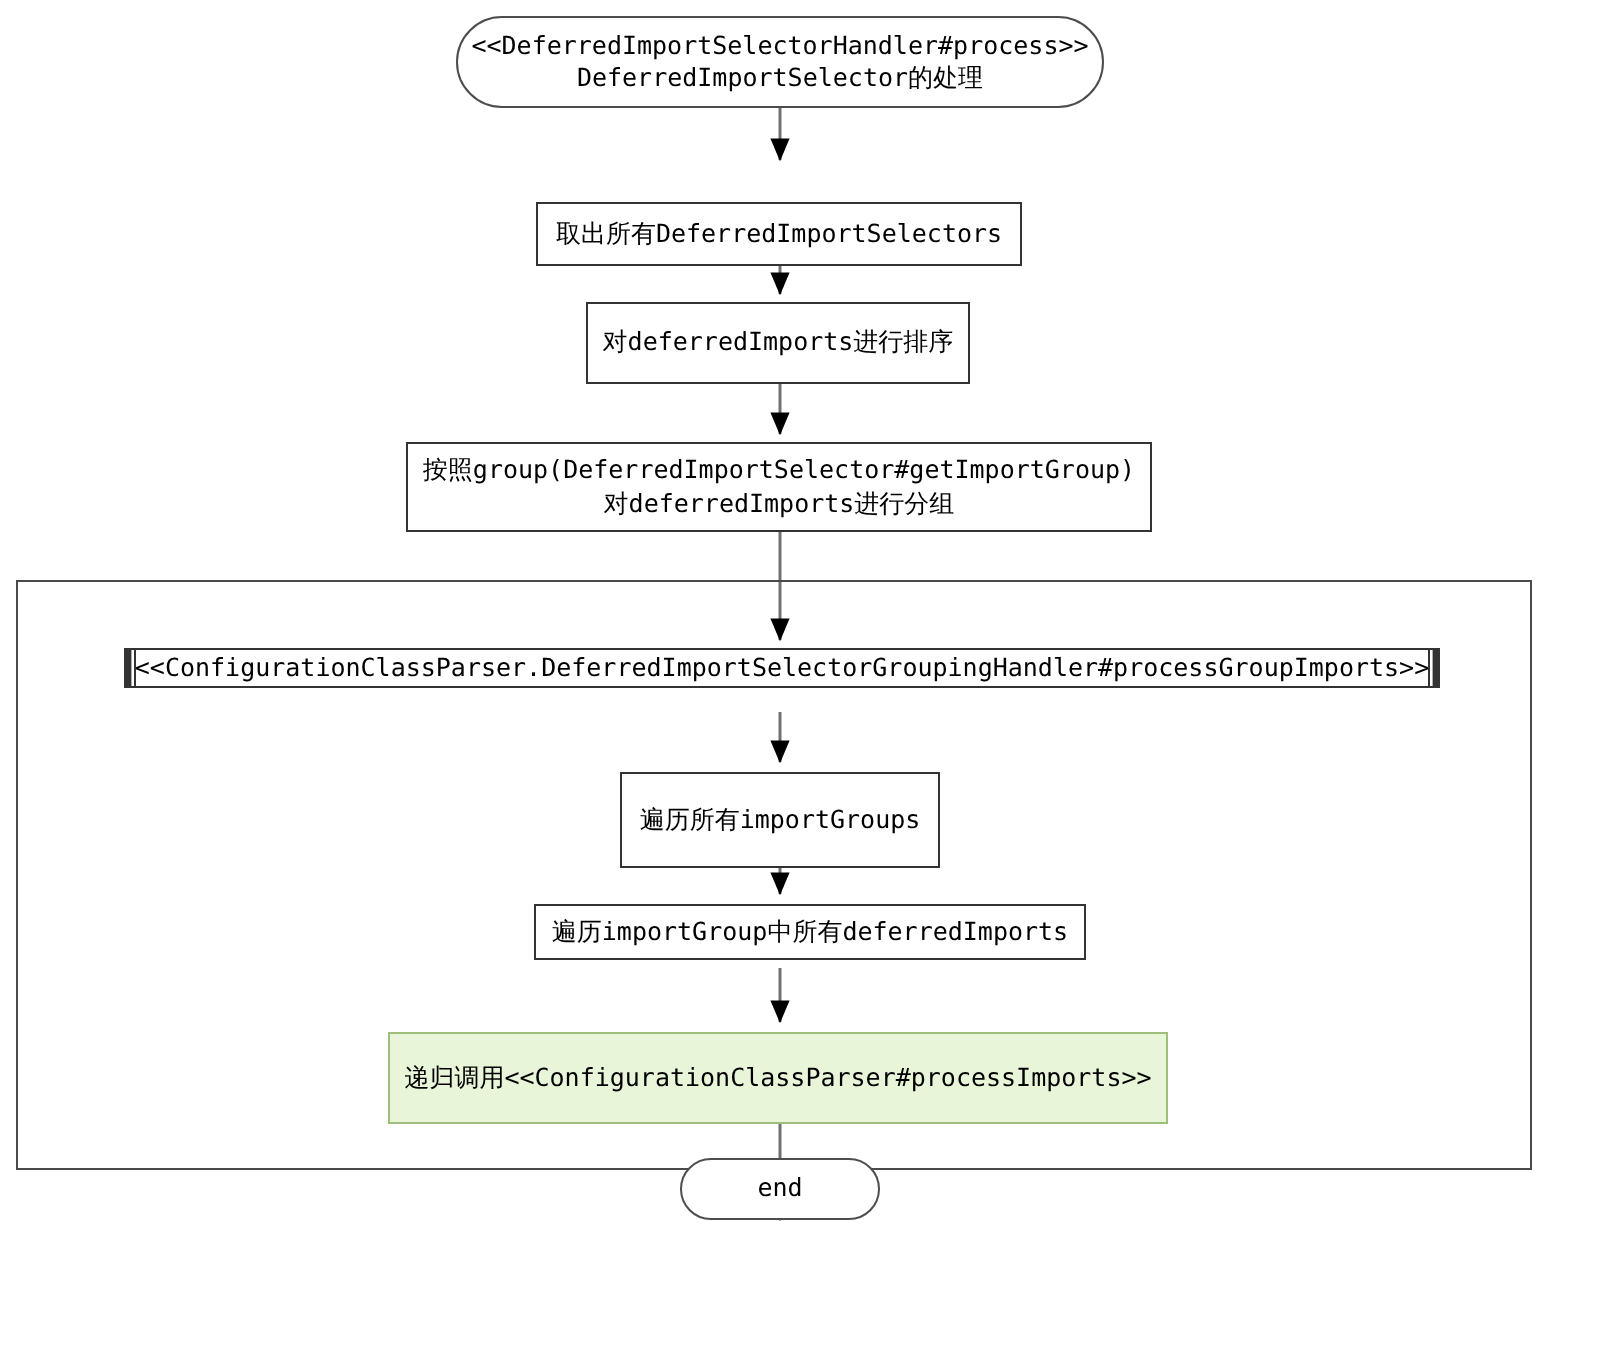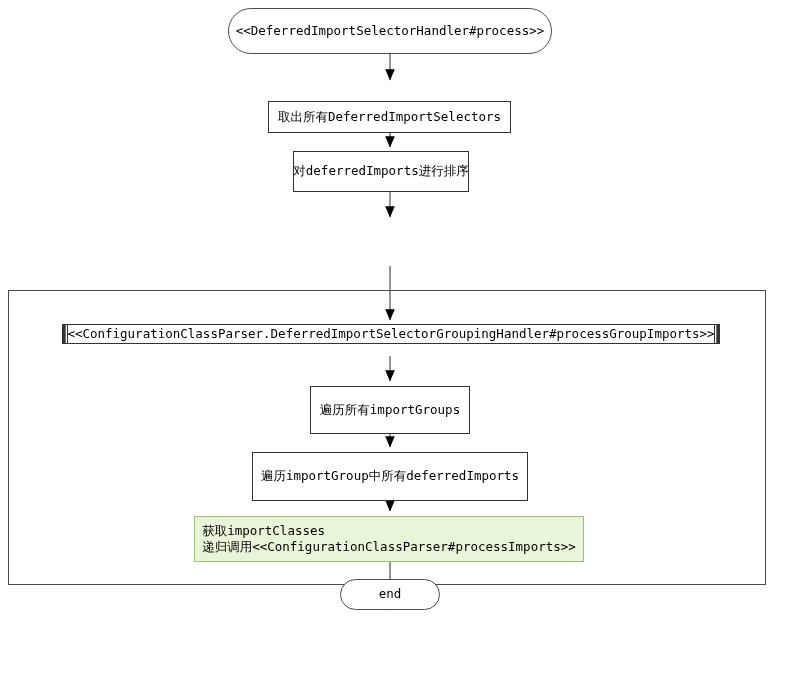--- a/index.html
+++ b/index.html
@@ -22,20 +22,21 @@
     width: 800px;
     height: 680px;
     pointer-events: none;
   }
   .node {
     position: absolute;
     box-sizing: border-box;
     display: flex;
     align-items: center;
     justify-content: center;
+    text-align: center;
     background: #ffffff;
     border: 1.3px solid #333333;
     color: #000000;
     font-size: 12.5px;
     line-height: 1.32;
     white-space: pre;
     letter-spacing: 0px;
   }
   .node .txt {
     display: block;
@@ -90,45 +91,48 @@
       <line x1="390" y1="356" x2="390" y2="381"></line>
       <line x1="390" y1="418" x2="390" y2="447"></line>
       <line x1="390" y1="484" x2="390" y2="511"></line>
       <line x1="390" y1="562" x2="390" y2="610"></line>
     </g>
   </svg>
 
   <div class="group-box" style="left:8px; top:290px; width:758px; height:295px;"></div>
 
   <div class="node stadium" style="left:228px; top:8px; width:324px; height:46px;">
-    <span><span class="txt">&lt;&lt;DeferredImportSelectorHandler#process&gt;&gt;</span></span>
+    <span><span class="txt">&lt;&lt;DeferredImportSelectorHandler#process&gt;&gt;</span><span class="txt">DeferredImportSelector的处理</span></span>
   </div>
 
   <div class="node" style="left:268px; top:101px; width:243px; height:32px;">
     <span class="txt">取出所有DeferredImportSelectors</span>
   </div>
 
-  <div class="node" style="left:293px; top:151px; width:176px; height:41px;">
+  <div class="node" style="left:293px; top:151px; width:192px; height:41px;">
     <span><span class="txt">对deferredImports进行排序</span></span>
   </div>
 
+  <div class="node" style="left:203px; top:221px; width:373px; height:45px;">
+    <span><span class="txt">按照group(DeferredImportSelector#getImportGroup)</span><span class="txt">对deferredImports进行分组</span></span>
+  </div>
 
   <div class="node subroutine" style="left:62px; top:324px; width:658px; height:20px;">
     <span class="txt">&lt;&lt;ConfigurationClassParser.DeferredImportSelectorGroupingHandler#processGroupImports&gt;&gt;</span>
   </div>
 
   <div class="node" style="left:310px; top:386px; width:160px; height:48px;">
     <span class="txt">遍历所有importGroups</span>
   </div>
 
-  <div class="node" style="left:252px; top:452px; width:276px; height:49px;">
+  <div class="node" style="left:267px; top:452px; width:276px; height:28px;">
     <span class="txt">遍历importGroup中所有deferredImports</span>
   </div>
 
   <div class="node highlight" style="left:194px; top:516px; width:390px; height:46px;">
-    <span><span class="txt">获取importClasses</span><span class="txt">递归调用&lt;&lt;ConfigurationClassParser#processImports&gt;&gt;</span></span>
+    <span><span class="txt">递归调用&lt;&lt;ConfigurationClassParser#processImports&gt;&gt;</span></span>
   </div>
 
   <div class="node stadium" style="left:340px; top:579px; width:100px; height:31px;">
     <span class="txt">end</span>
   </div>
 
 </div>
 
 </body></html>

